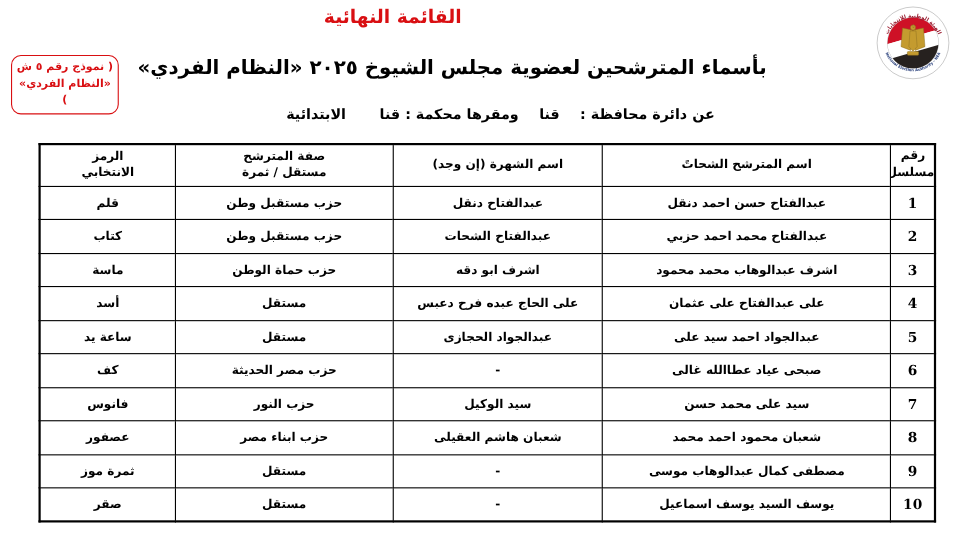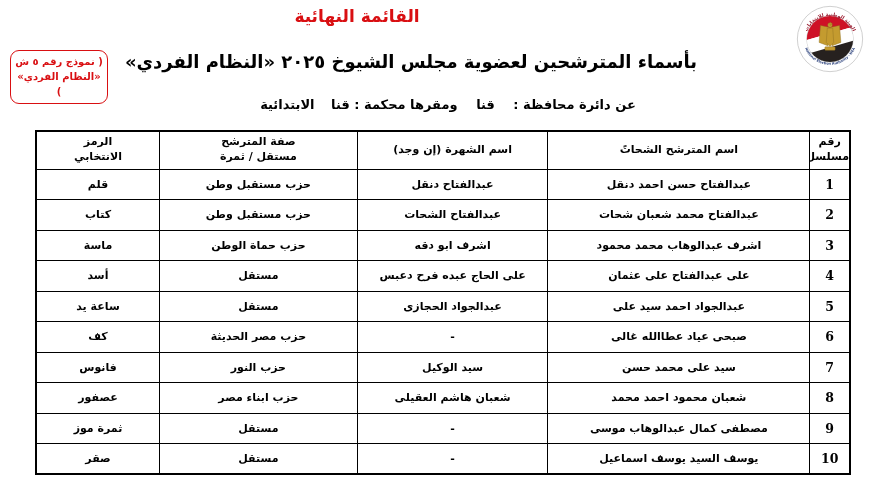--- a/index.html
+++ b/index.html
@@ -26,21 +26,21 @@
   .main-title {
     position:absolute; top:51px; left:0; right:90px;
     text-align:center; color:#000; font-size:18px; font-weight:bold;padding-left:28px;
   }
   .district-line {
     position:absolute; top:97px; left:0; right:0;
     text-align:center; font-size:13px; font-weight:bold; color:#000;
     direction:rtl;
   }
   .district-line .val { margin:0 14px; }
-  .district-line .val2 { margin-left:12px; }
+  .district-line .val2 { margin-left:26px; }
 
   .logo { position:absolute; right:20px; top:5px; width:68px; height:68px; }
 
   
   table.candidates-table {
     position:absolute; left:35px; top:130px;
     border-collapse:collapse; table-layout:fixed;
     width:816px; direction:rtl;
     border:2px solid #000;
   }
@@ -130,21 +130,21 @@
   <tbody id="table-body">
       <tr>
     <td class="col-serial">1</td>
     <td class="col-name">عبدالفتاح حسن احمد دنقل</td>
     <td class="col-fame">عبدالفتاح دنقل</td>
     <td class="col-status">حزب مستقبل وطن</td>
     <td class="col-symbol">قلم</td>
   </tr>
       <tr>
     <td class="col-serial">2</td>
-    <td class="col-name">عبدالفتاح محمد شعبان شحات</td>
+    <td class="col-name">عبدالفتاح محمد احمد حزبي</td>
     <td class="col-fame">عبدالفتاح الشحات</td>
     <td class="col-status">حزب مستقبل وطن</td>
     <td class="col-symbol">كتاب</td>
   </tr>
       <tr>
     <td class="col-serial">3</td>
     <td class="col-name">اشرف عبدالوهاب محمد محمود</td>
     <td class="col-fame">اشرف ابو دقه</td>
     <td class="col-status">حزب حماة الوطن</td>
     <td class="col-symbol">ماسة</td>

